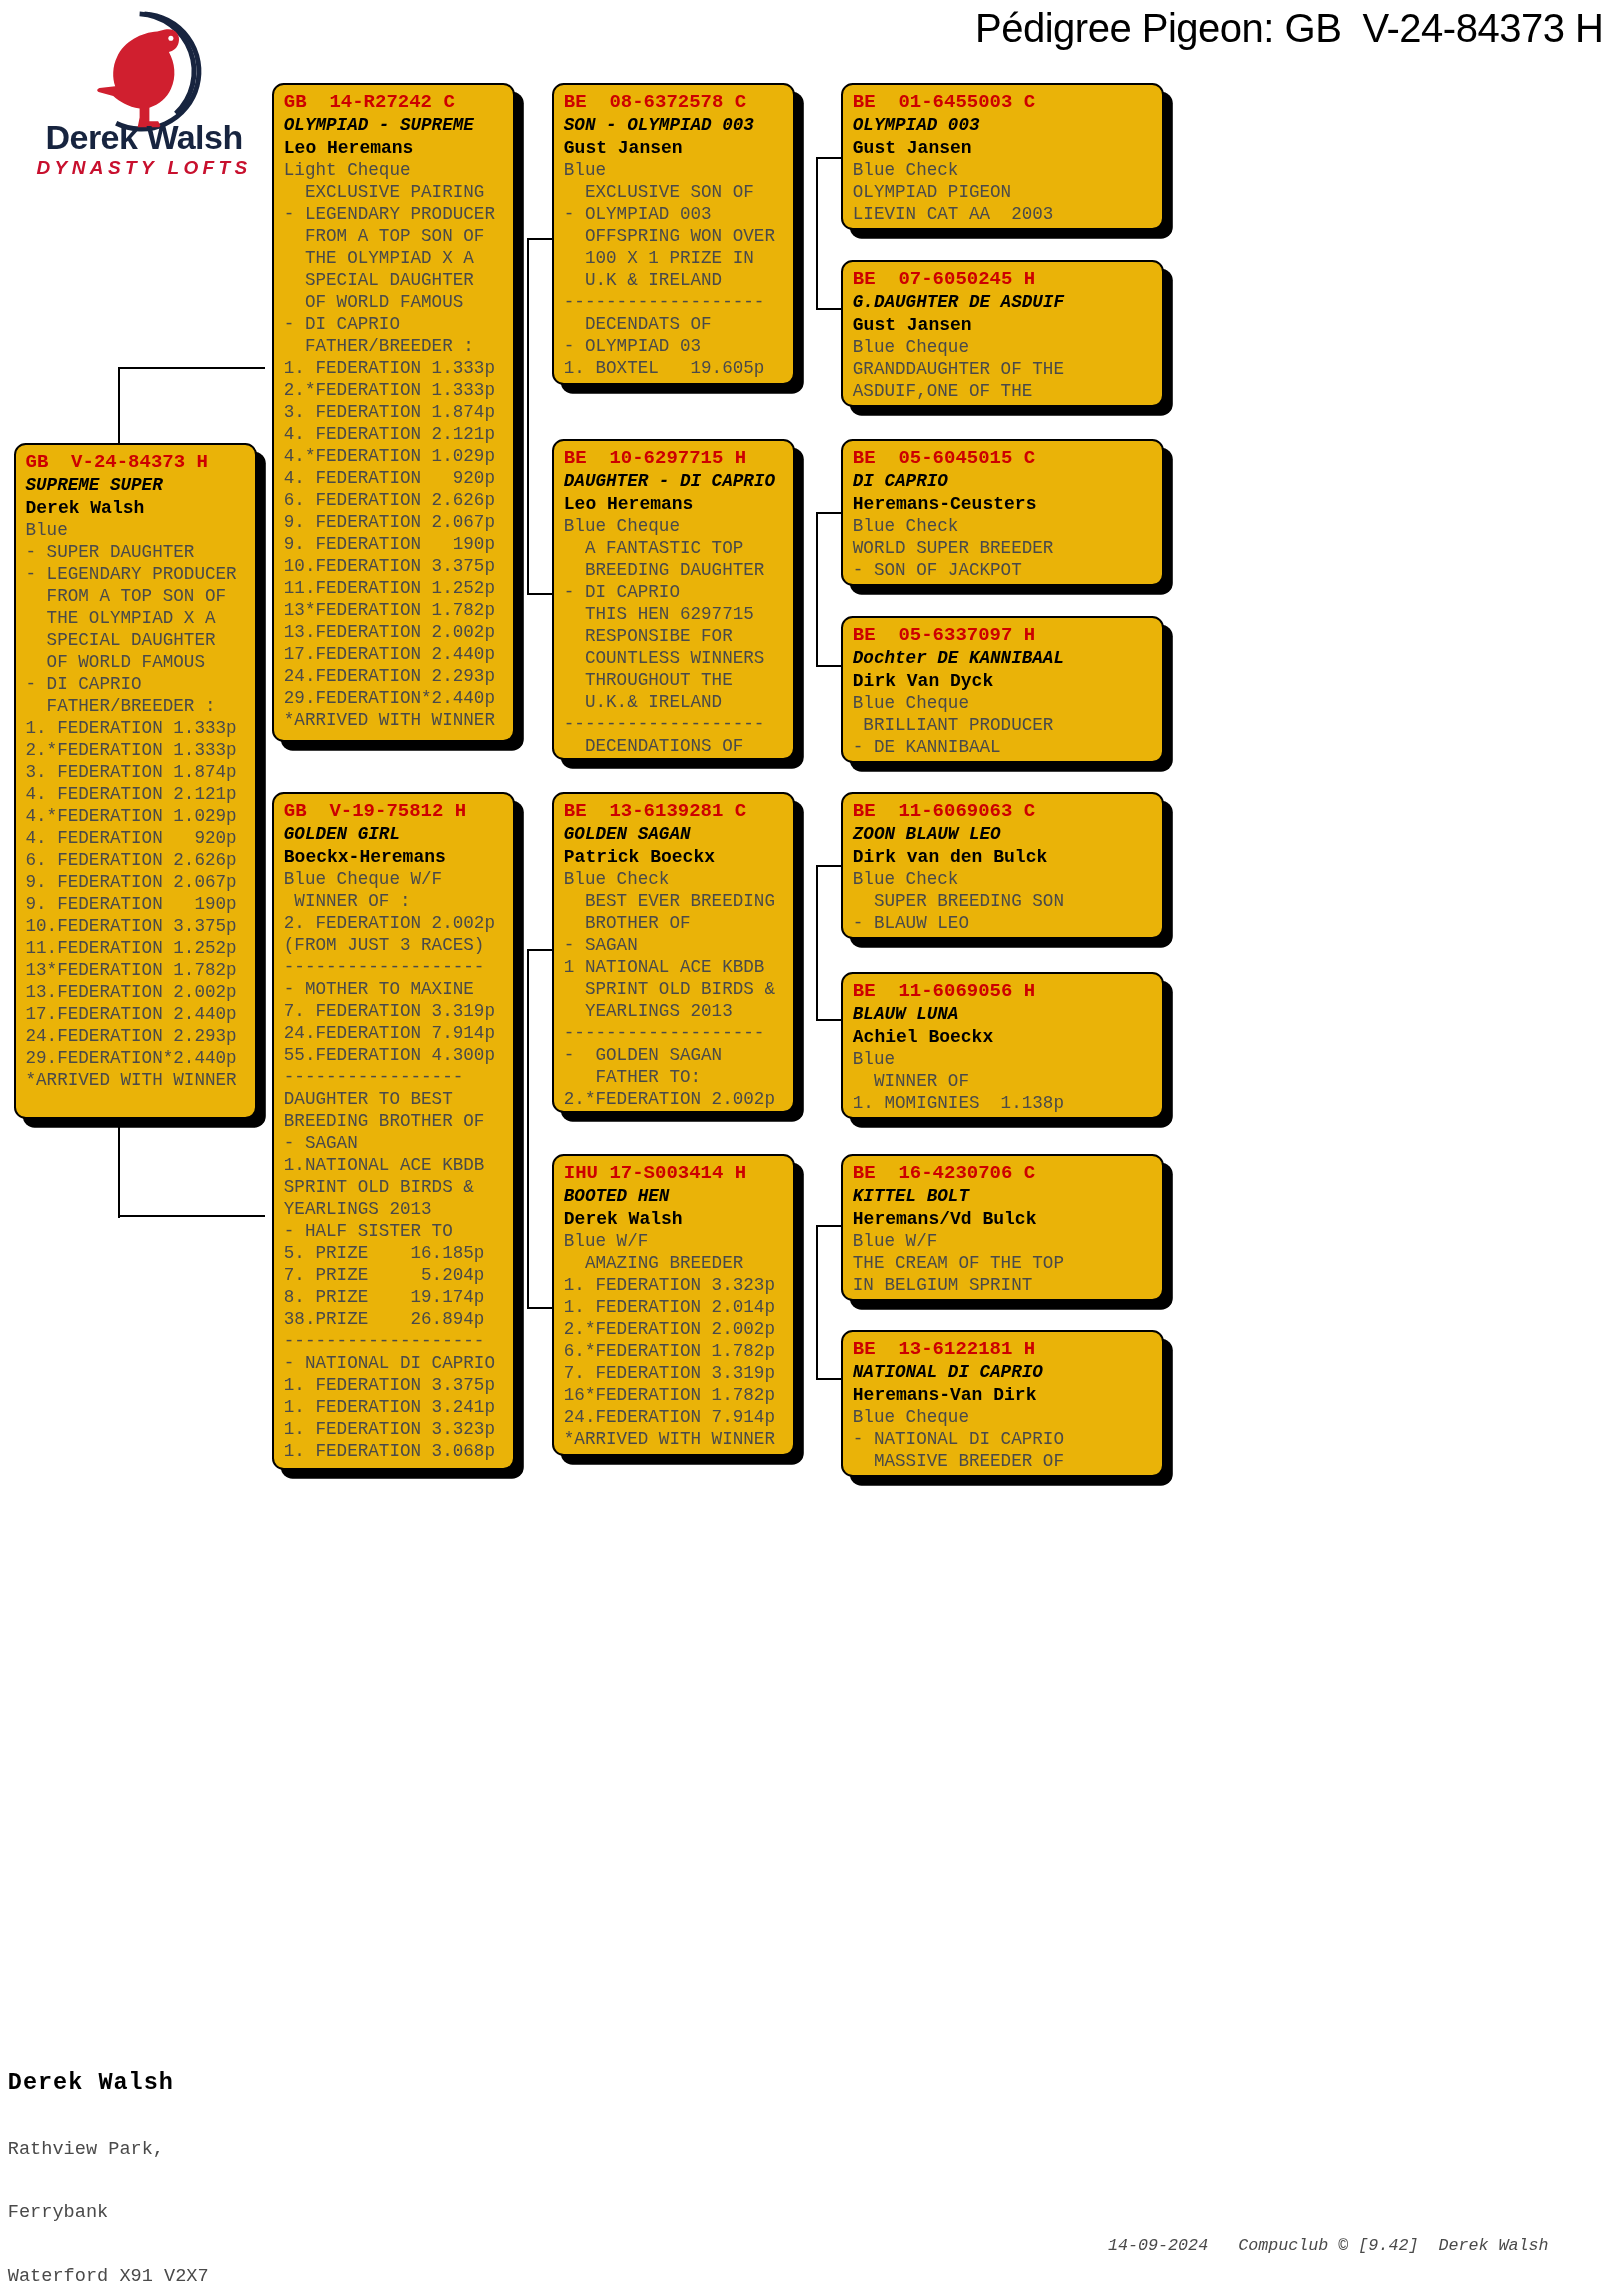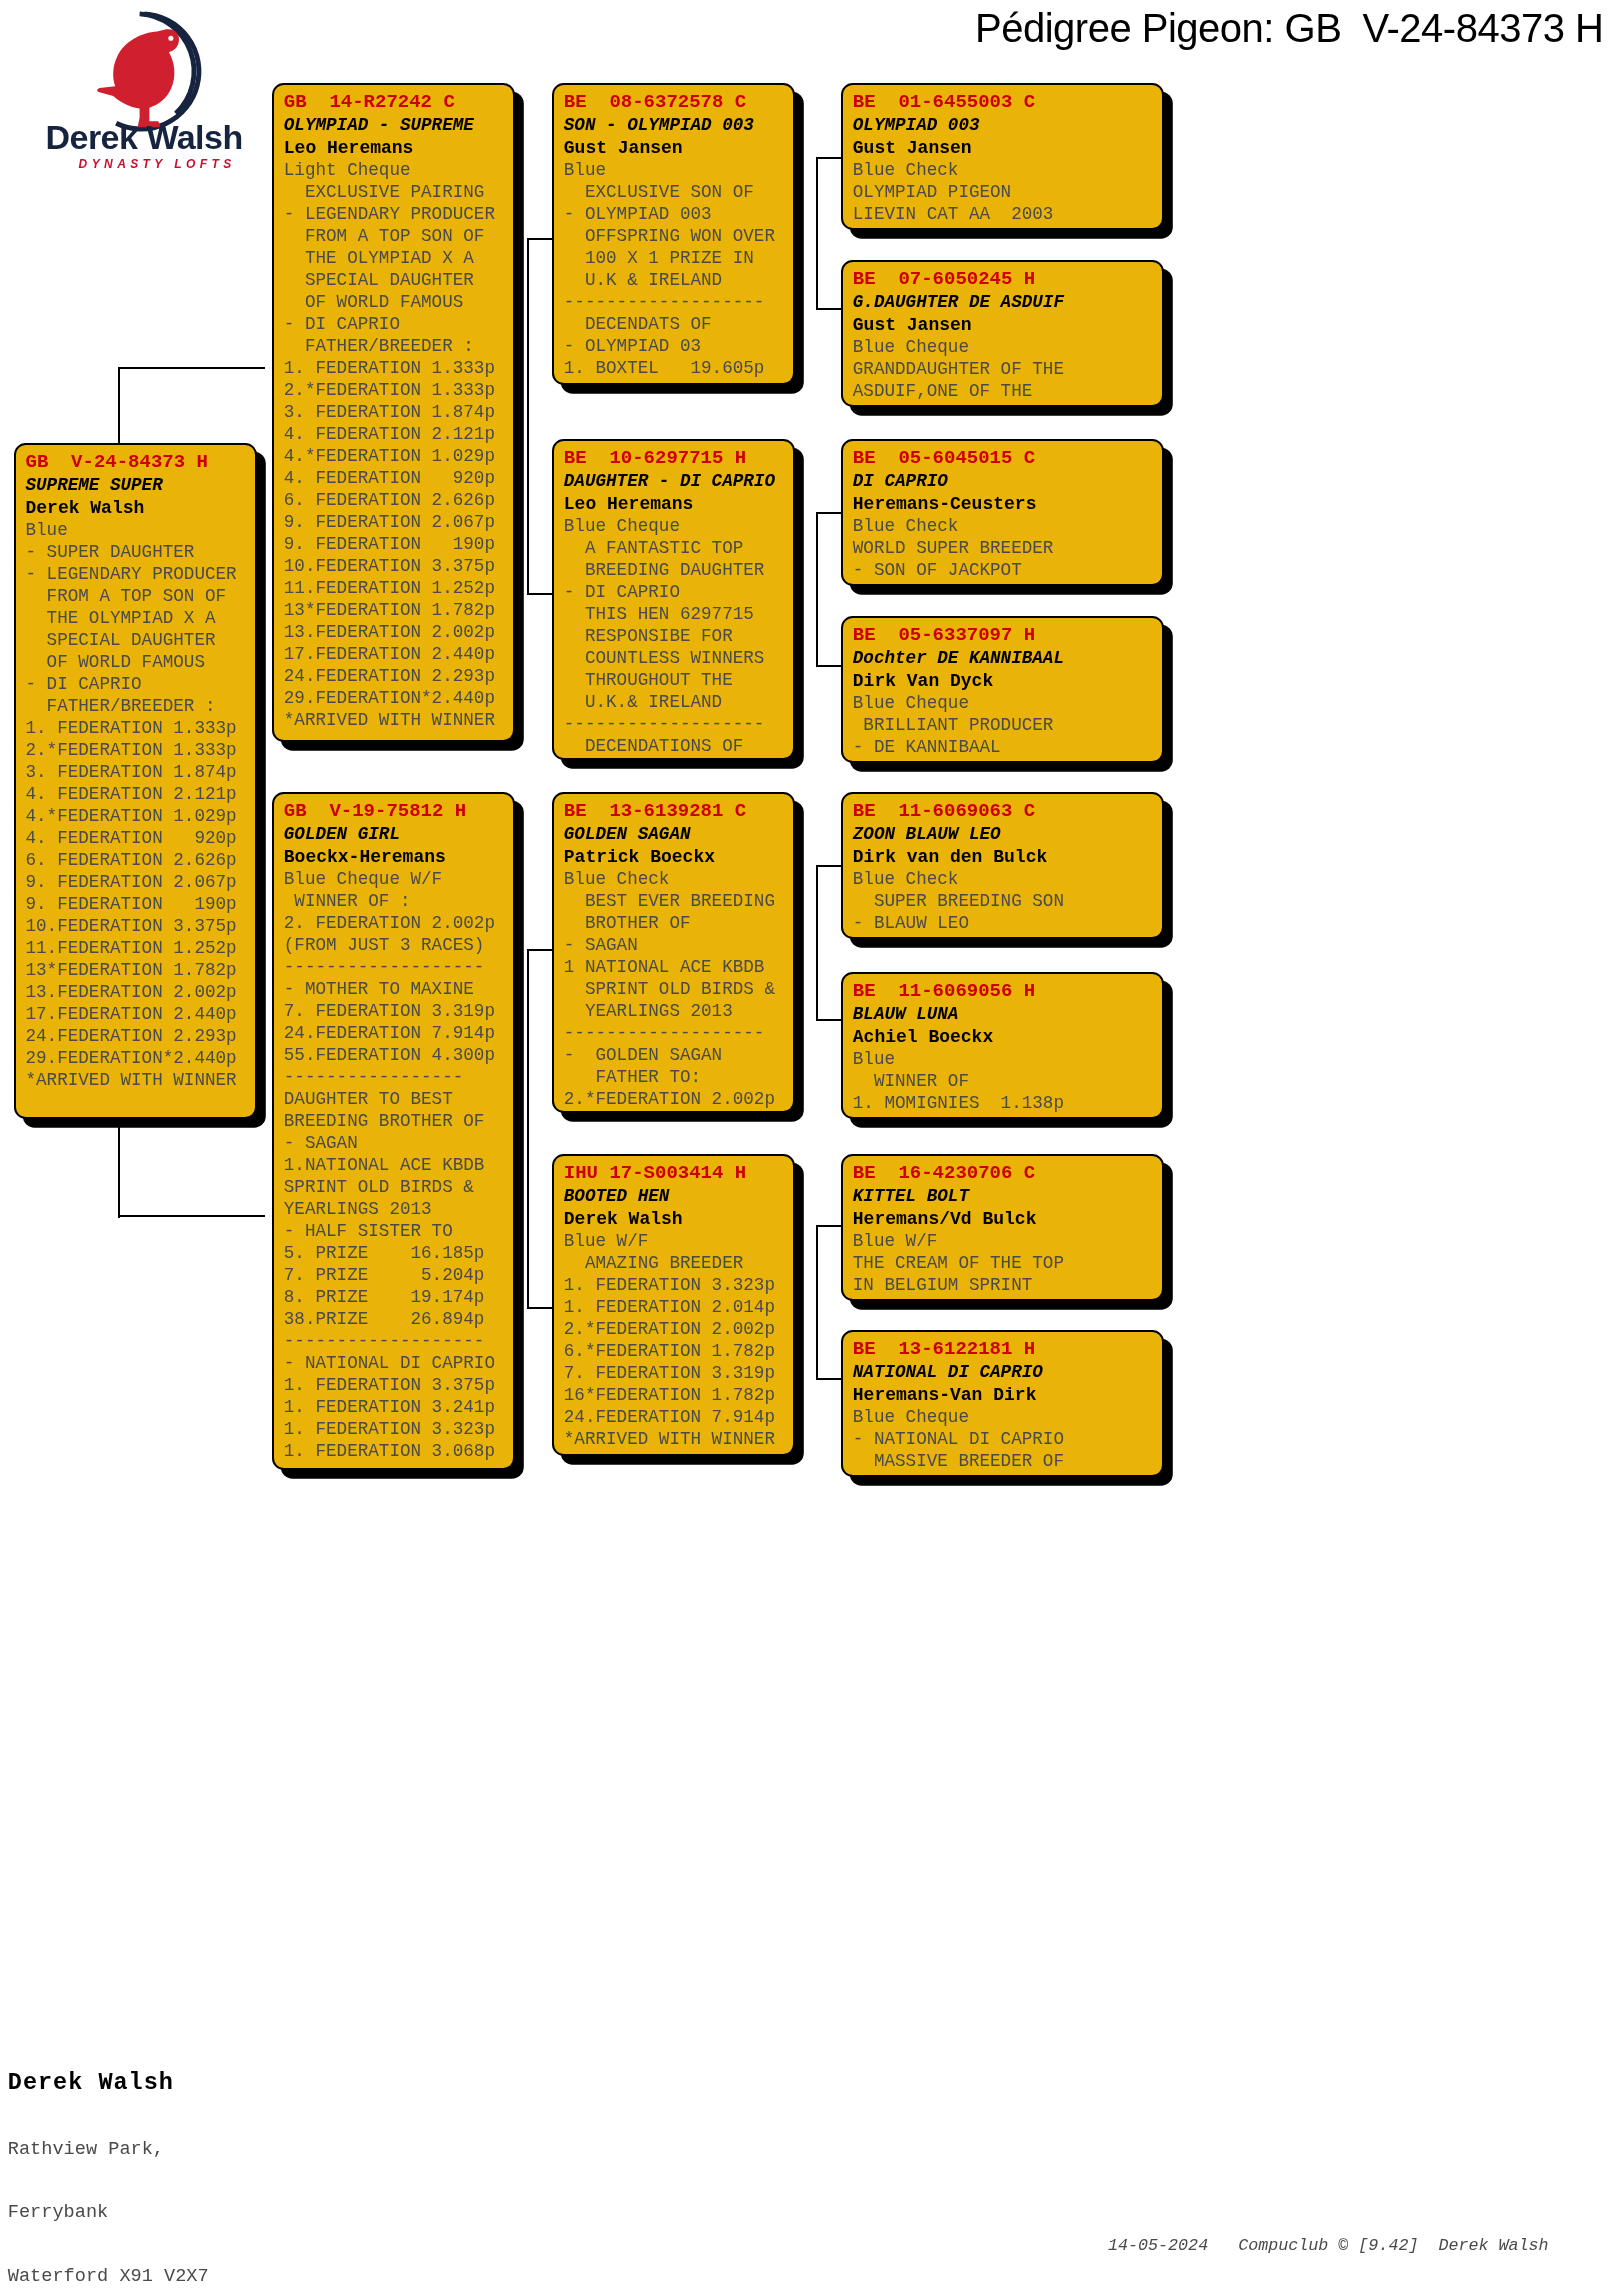--- a/index.html
+++ b/index.html
@@ -50,28 +50,28 @@
     width: 245px;
     text-align: center;
     font-family: "Liberation Sans", sans-serif;
     font-weight: bold;
     font-size: 34px;
     color: #17243f;
     letter-spacing: -0.5px;
   }
   #logo-tagline {
     position: absolute;
-    left: 13px;
+    left: 0;
     top: 149px;
     width: 245px;
     text-align: center;
     font-family: "Liberation Sans", sans-serif;
     font-style: italic;
     font-weight: bold;
-    font-size: 12px;
+    font-size: 19px;
     color: #c8102e;
     letter-spacing: 4.4px;
   }
 
   
   .card {
     position: absolute;
     box-sizing: border-box;
     background: #eab308;
     border: 2px solid #000000;
@@ -436,14 +436,14 @@
 
 <div id="address-block">
   <div id="address-name">Derek Walsh</div>
   <div class="addr-line">Rathview Park,</div>
   <div class="addr-line">Ferrybank</div>
   <div class="addr-line">Waterford X91 V2X7</div>
   
   
 </div>
 
-<div id="footer-meta">14-05-2024   Compuclub © [9.42]  Derek Walsh</div>
+<div id="footer-meta">14-09-2024   Compuclub © [9.42]  Derek Walsh</div>
 
 
 </body></html>

